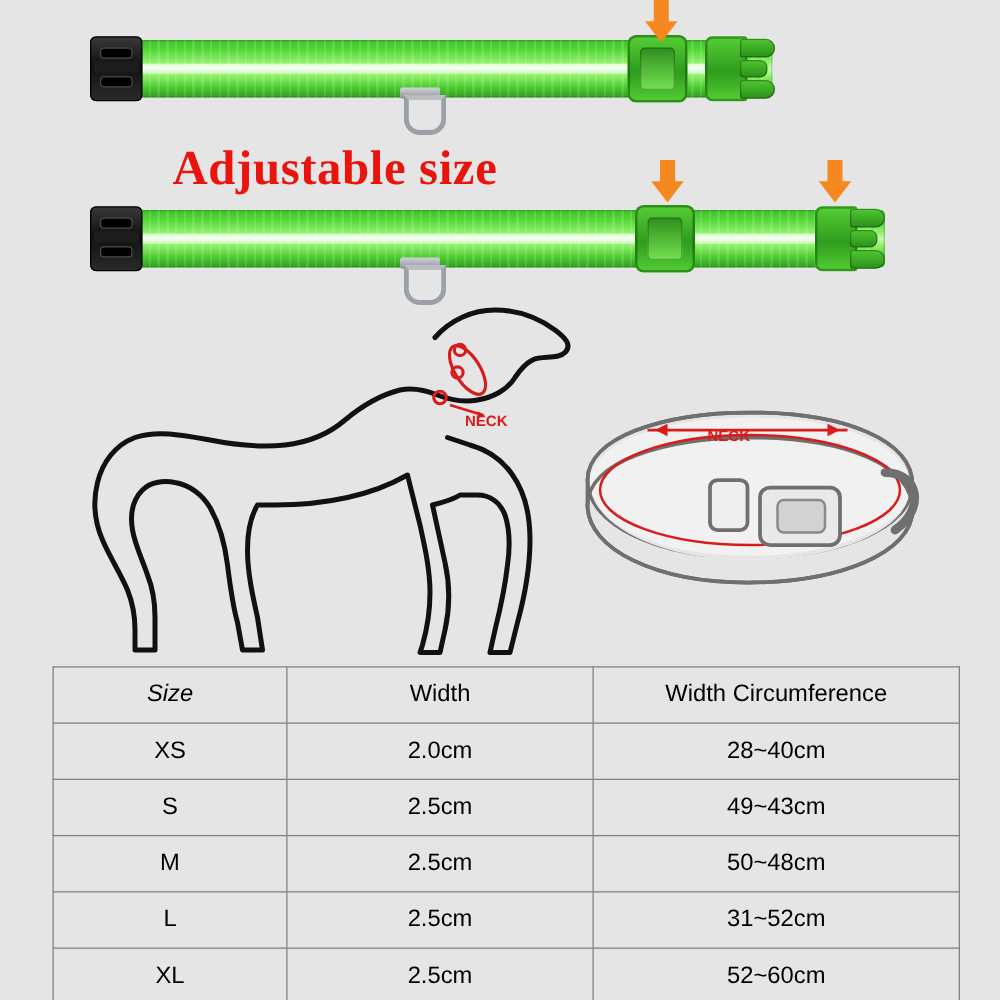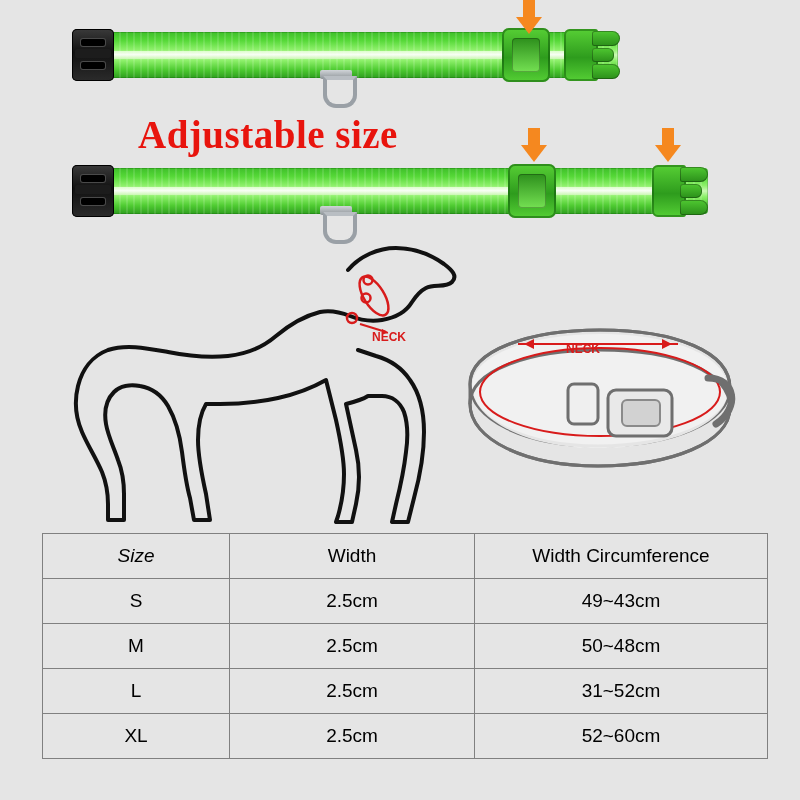--- a/index.html
+++ b/index.html
@@ -394,20 +394,25 @@
   <table class="size-table">
     <thead>
       <tr>
         <th class="col-size">Size</th>
         <th class="col-width">Width</th>
         <th class="col-neck">Width Circumference</th>
       </tr>
     </thead>
     <tbody>
       <tr>
+        <td>XS</td>
+        <td>2.0cm</td>
+        <td>28~40cm</td>
+      </tr>
+      <tr>
         <td>S</td>
         <td>2.5cm</td>
         <td>49~43cm</td>
       </tr>
       <tr>
         <td>M</td>
         <td>2.5cm</td>
         <td>50~48cm</td>
       </tr>
       <tr>

